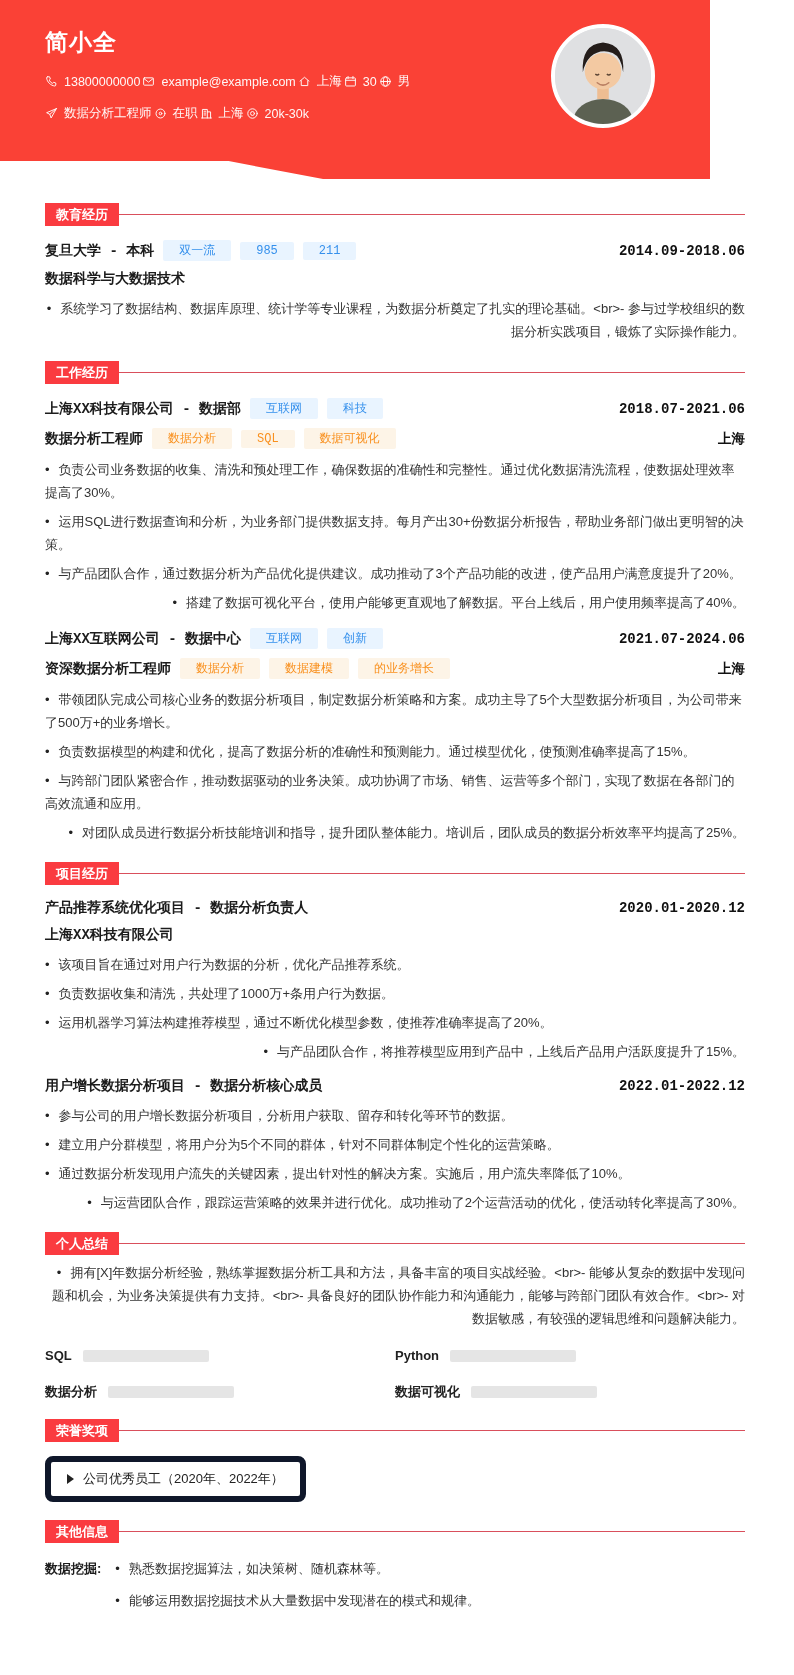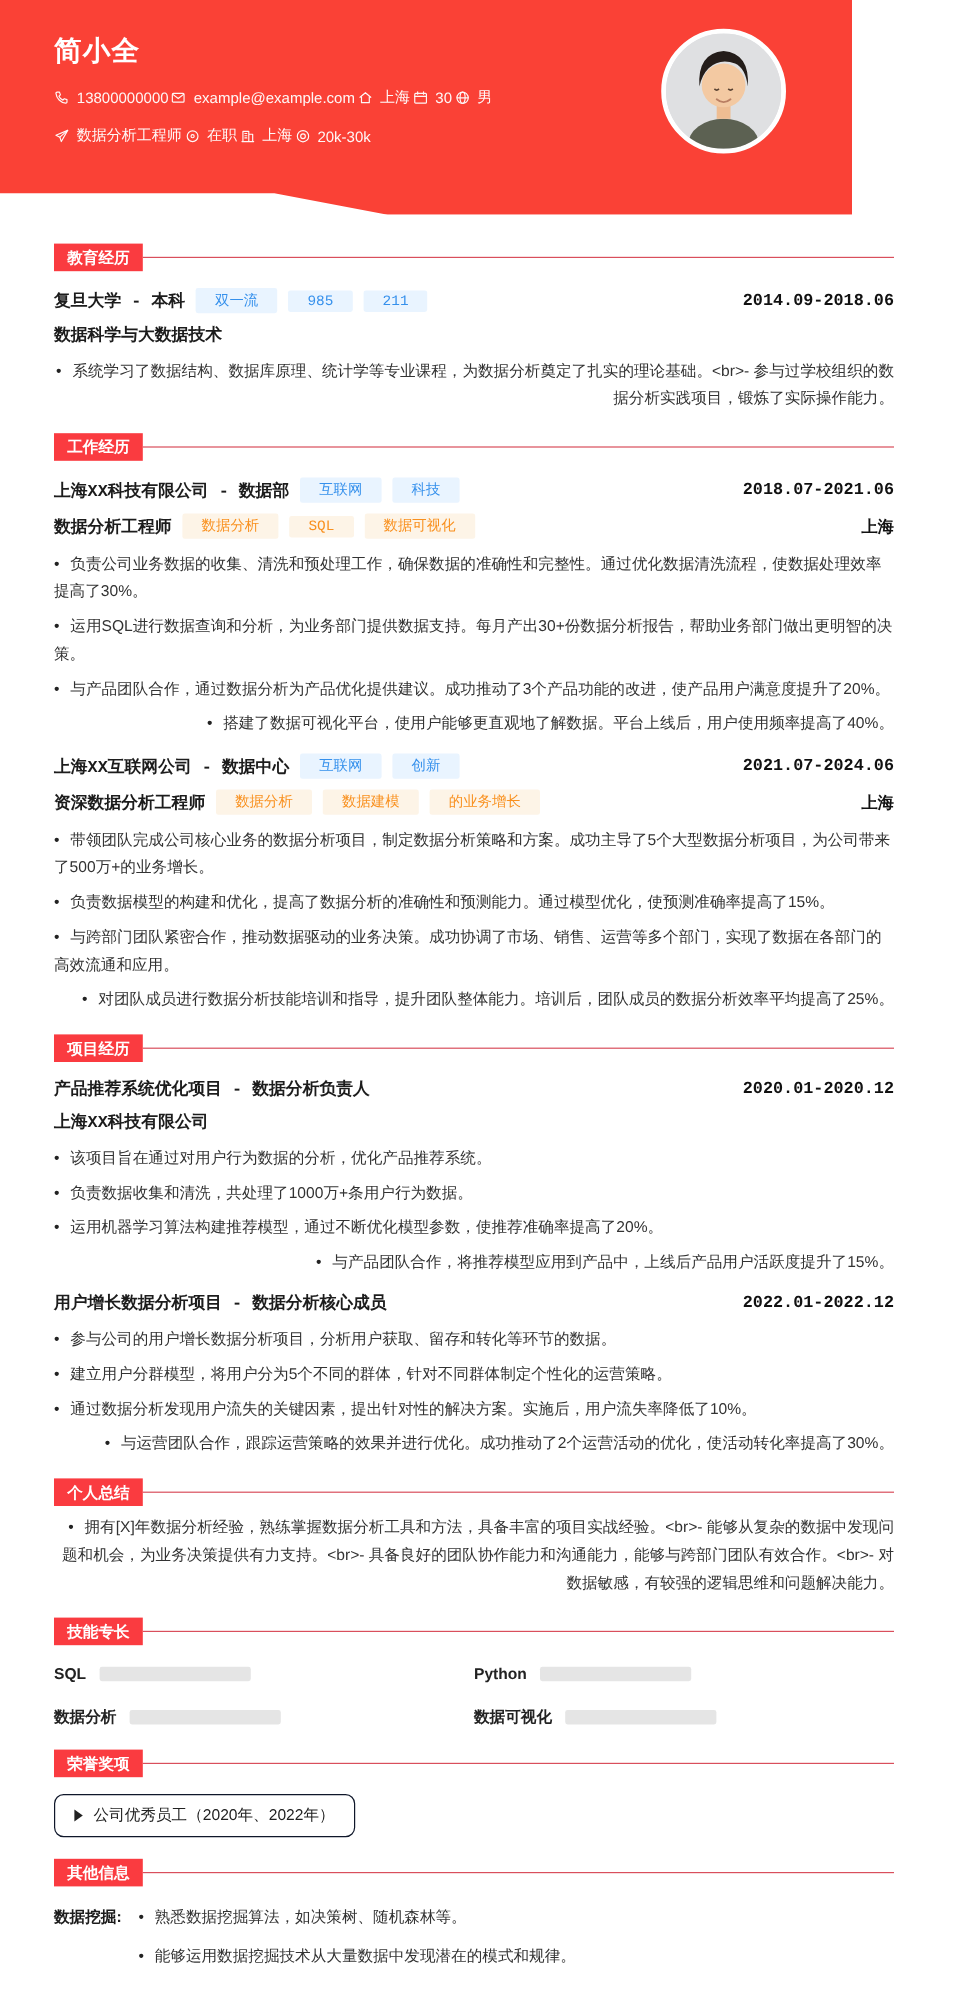--- a/index.html
+++ b/index.html
@@ -51,21 +51,21 @@
   .dot { margin-right:9px; font-size:13px; color:#222; }
   
   .skills-grid { display:grid; grid-template-columns:1fr 1fr; row-gap:20px; margin-top:16px; }
   .skill { display:flex; align-items:center; gap:11px; }
   .skill-label { font-size:13px; font-weight:600; color:#222; }
   .skill-track { width:126px; height:12px; background:#e5e5e5; border-radius:2px; overflow:hidden; }
   .skill-fill { height:100%; background:#fa4136; clip-path:polygon(0 0,100% 0,calc(100% - 7px) 100%,0 100%); }
   
   .honor-box {
     display:inline-flex; align-items:center; gap:9px; margin-top:14px;
-    border:1px solid #0f172a; border-radius:8px; padding:8px 16px;
+    border:6px solid #0f172a; border-radius:8px; padding:8px 16px;
     font-size:13px; color:#222; background:#fff; cursor:pointer;
   }
   .tri { width:0; height:0; border-top:5px solid transparent; border-bottom:5px solid transparent; border-left:7px solid #222; }
   
   .other-row { display:flex; gap:14px; margin-top:14px; }
   .other-label { font-size:13px; font-weight:bold; color:#1c1c1c; line-height:23px; white-space:nowrap; }
   .other-bullets .bullet { margin-bottom:9px; }
 </style>
 </head>
 <body>
@@ -288,24 +288,20 @@
     <div class="sec-head">
       <span class="badge">个人总结</span>
       <span class="sec-line"></span>
     </div>
     <div class="bullets" style="margin-top:6px;">
       <p class="bullet"><span class="dot">•</span><span>拥有[X]年数据分析经验，熟练掌握数据分析工具和方法，具备丰富的项目实战经验。&lt;br&gt;- 能够从复杂的数据中发现问题和机会，为业务决策提供有力支持。&lt;br&gt;- 具备良好的团队协作能力和沟通能力，能够与跨部门团队有效合作。&lt;br&gt;- 对数据敏感，有较强的逻辑思维和问题解决能力。</span></p>
     </div>
   </div>
 
   <div class="section">
-    <div class="sec-head">
-      <span class="badge">技能专长</span>
-      <span class="sec-line"></span>
-    </div>
     <div class="skills-grid">
       <div class="skill">
         <span class="skill-label">SQL</span>
         <span class="skill-track"><span class="skill-fill" style="width: 90%;"></span></span>
       </div>
       <div class="skill">
         <span class="skill-label">Python</span>
         <span class="skill-track"><span class="skill-fill" style="width: 80%;"></span></span>
       </div>
       <div class="skill">

